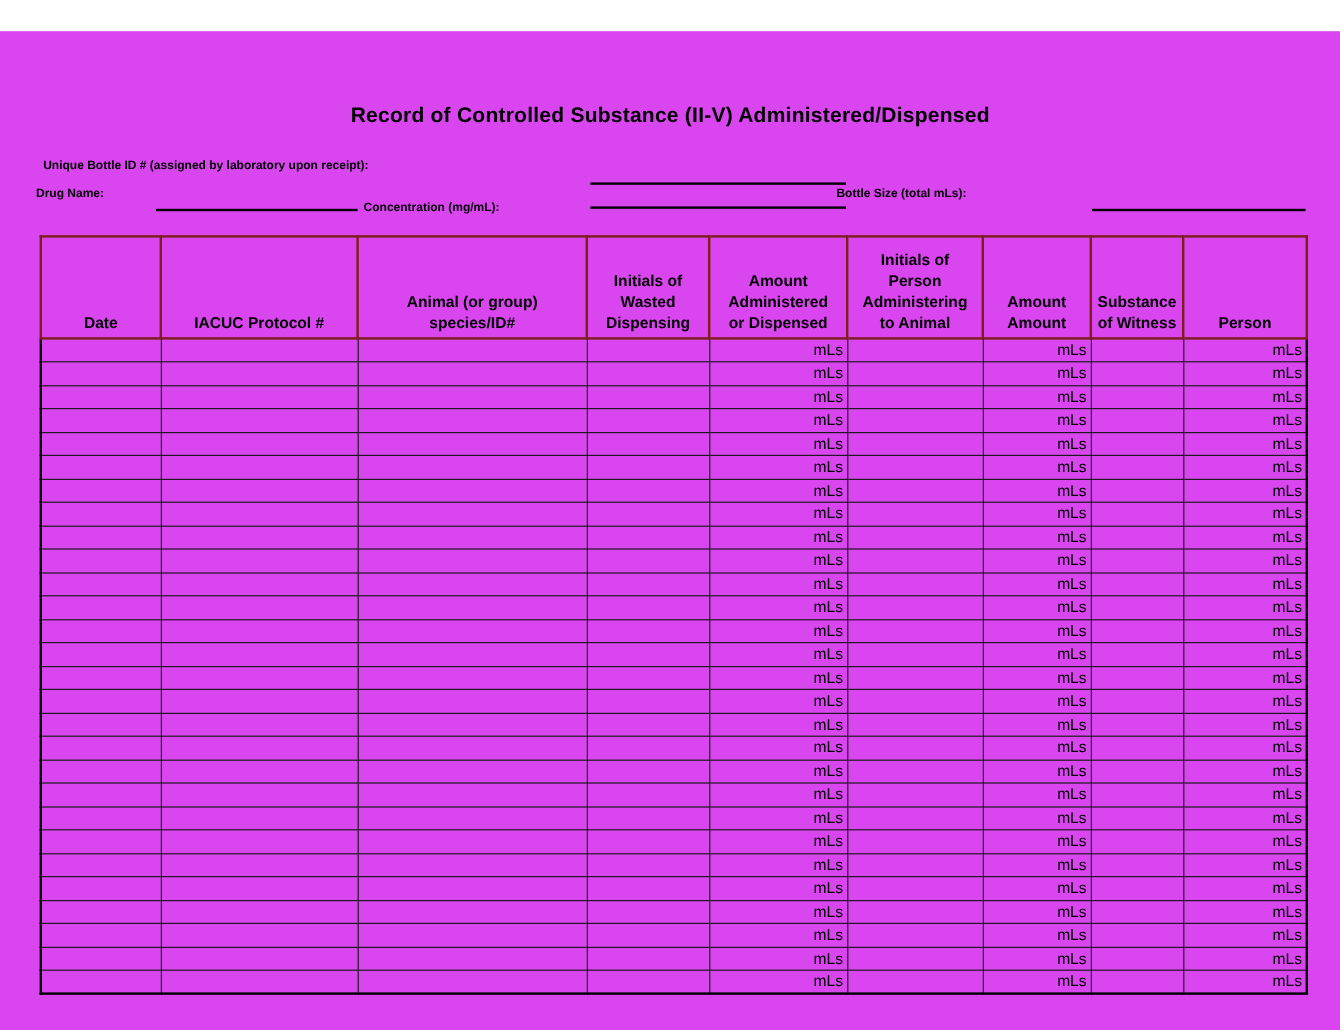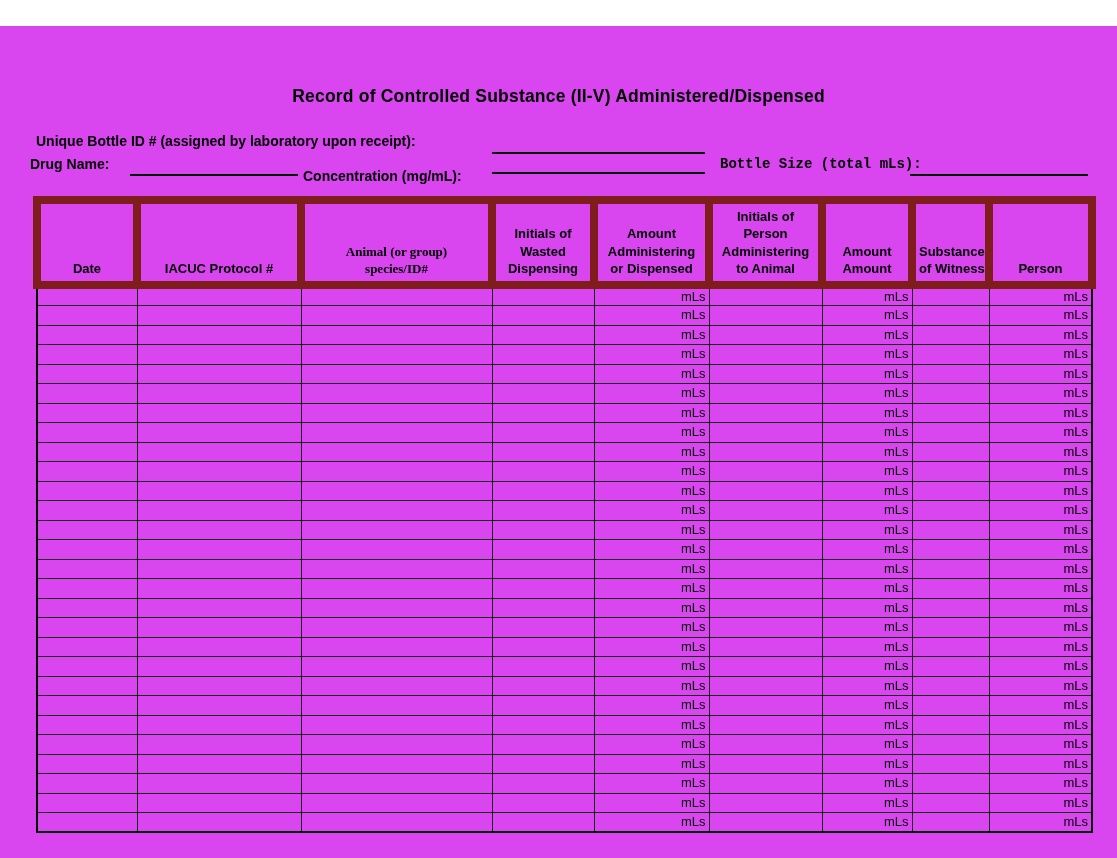--- a/index.html
+++ b/index.html
@@ -22,28 +22,28 @@
     left: 0;
     right: 0;
     top: 60px;
     text-align: center;
     font-size: 17.5px;
     font-weight: bold;
     letter-spacing: 0.2px;
   }
   .field-label {
     position: absolute;
-    font-size: 14px;
+    font-size: 10px;
     font-weight: bold;
     white-space: nowrap;
   }
   #lbl-bottle-id { left: 36px;  top: 107px; }
   #lbl-drug      { left: 30px;  top: 130px; }
   #lbl-conc      { left: 303px; top: 142px; }
-  #lbl-size      { left: 720px; top: 130px; font-family: Liberation Mono, monospace; }
+  #lbl-size      { left: 697px; top: 130px; }
   .fill-line {
     position: absolute;
     height: 2px;
     background: #000000;
   }
   #line-bottle-id { left: 492px; top: 126px; width: 213px; }
   #line-drug      { left: 130px; top: 148px; width: 168px; }
   #line-conc      { left: 492px; top: 146px; width: 213px; }
   #line-size      { left: 910px; top: 148px; width: 178px; }
   .field-value {
@@ -70,33 +70,33 @@
   col.c1 { width: 100px; }
   col.c2 { width: 164px; }
   col.c3 { width: 191px; }
   col.c4 { width: 102px; }
   col.c5 { width: 115px; }
   col.c6 { width: 113px; }
   col.c7 { width: 90px;  }
   col.c8 { width: 77px;  }
   col.c9 { width: 103px; }
   table.record th {
-    border: 8px solid #7f1d1d;
+    border: 2px solid #7f1d1d;
     vertical-align: bottom;
     text-align: center;
     font-size: 13px;
     font-weight: bold;
     line-height: 1.35;
     padding: 2px 3px 3px 3px;
     height: 85px;
     box-sizing: border-box;
     overflow: hidden;
   }
   table.record th .lbl { display: inline-block; }
-  table.record th:nth-child(3) .lbl { max-width: 135px; font-family: Liberation Serif, serif; }
+  table.record th:nth-child(3) .lbl { max-width: 135px; }
   table.record th:nth-child(5) .lbl { max-width: 93px; }
   table.record th:nth-child(6) .lbl { max-width: 97px; }
   table.record td {
     border: 1.5px solid #1c1c1c;
     font-size: 13px;
     line-height: 16px;
     padding: 0 3px;
     height: 19.5px;
     box-sizing: border-box;
     overflow: hidden;
@@ -139,21 +139,21 @@
           <col class="c7">
           <col class="c8">
           <col class="c9">
       </colgroup>
       <thead>
         <tr id="header-row">
             <th><span class="lbl">Date</span></th>
             <th><span class="lbl">IACUC Protocol #</span></th>
             <th><span class="lbl">Animal (or group) species/ID#</span></th>
             <th><span class="lbl">Initials of Wasted Dispensing</span></th>
-            <th><span class="lbl">Amount Administering or Dispensed</span></th>
+            <th><span class="lbl">Amount Administered or Dispensed</span></th>
             <th><span class="lbl">Initials of Person Administering to Animal</span></th>
             <th><span class="lbl">Amount Amount</span></th>
             <th><span class="lbl">Substance of Witness</span></th>
             <th><span class="lbl">Person</span></th>
           </tr>
       </thead>
       <tbody id="table-body">
           <tr>
             <td></td>
             <td></td>

